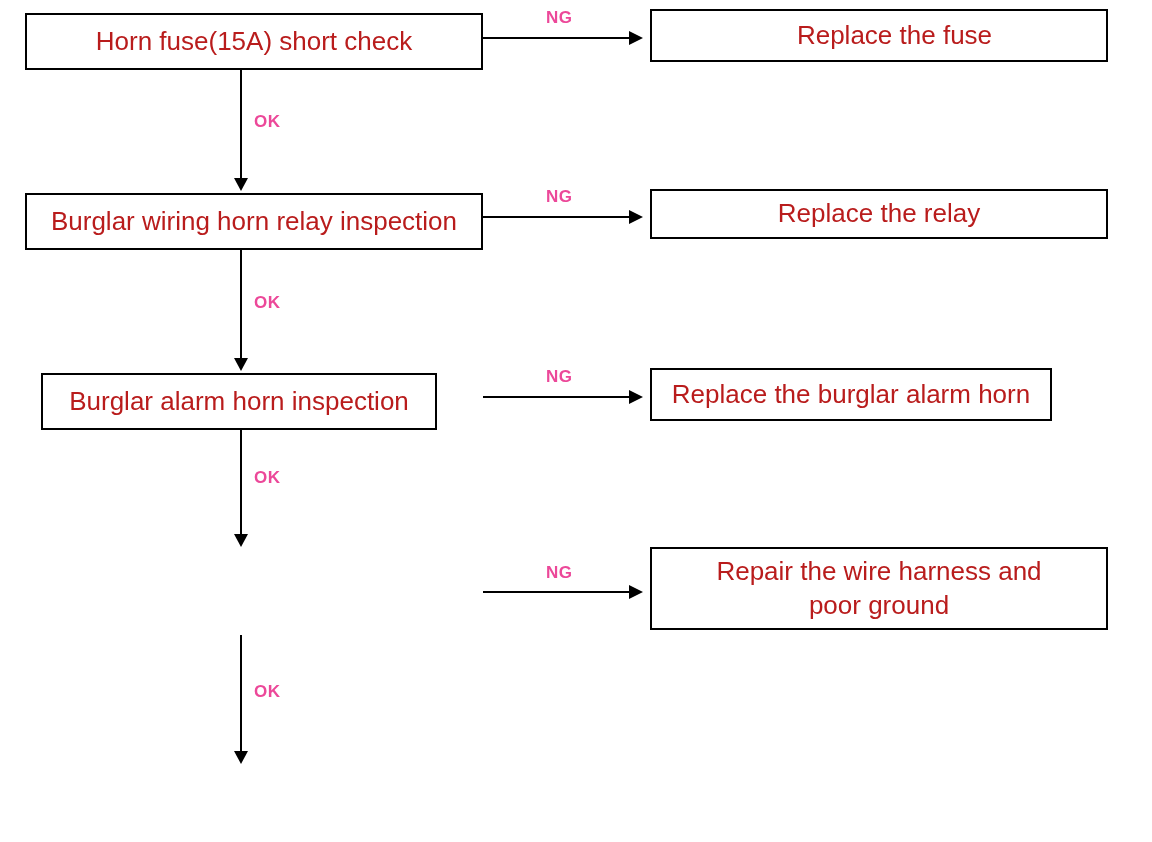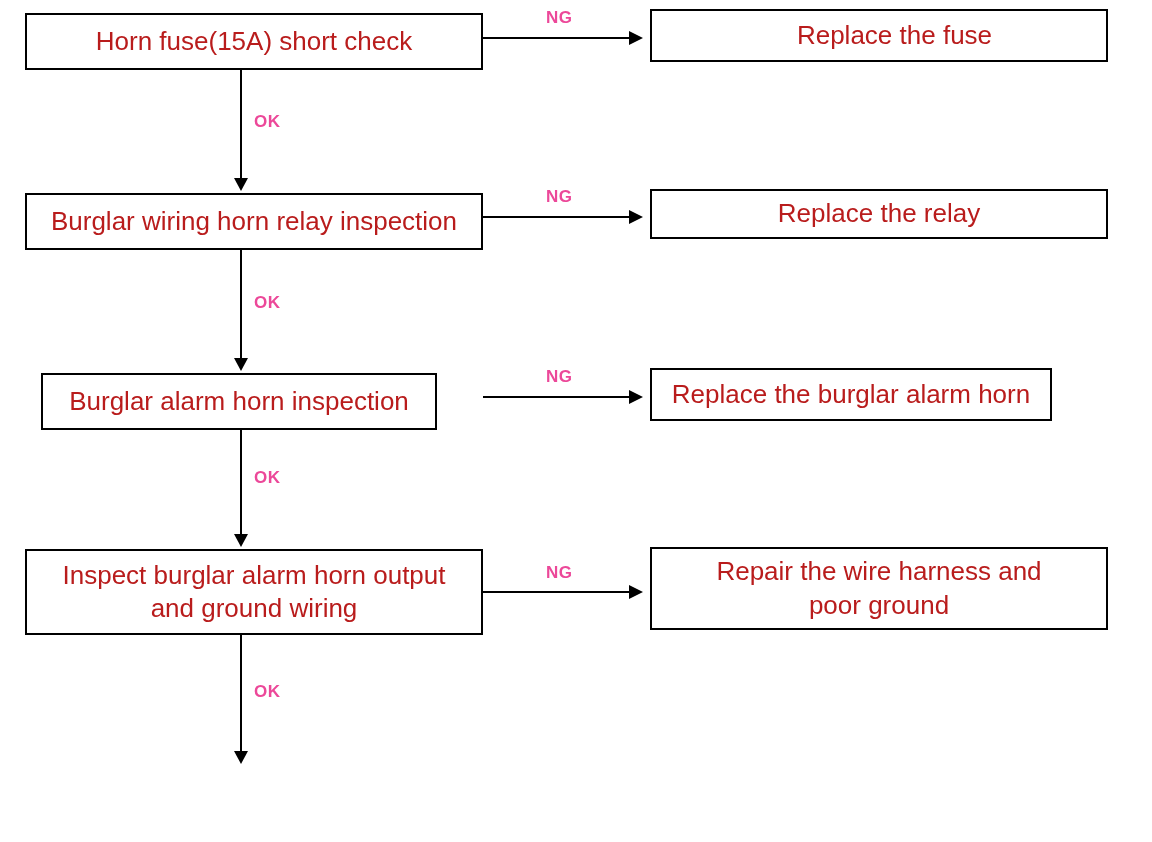--- a/index.html
+++ b/index.html
@@ -117,24 +117,20 @@
   <div class="edge-label" style="left:546px; top:367px;">NG</div>
 
   <div class="node" style="left:650px; top:368px; width:402px; height:53px;">
     <span class="node-text">Replace the burglar alarm horn</span>
   </div>
 
   <div class="conn conn-v" style="left:240px; top:430px; height:106px;"></div>
   <div class="arrow-down" style="left:234px; top:534px;"></div>
   <div class="edge-label" style="left:254px; top:468px;">OK</div>
 
-  <div class="node" style="left:25px; top:549px; width:458px; height:86px;">
-    <span class="node-text">Inspect burglar alarm horn output
-and ground wiring</span>
-  </div>
 
   <div class="conn conn-h" style="left:483px; top:591px; width:146px;"></div>
   <div class="arrow-right" style="left:629px; top:585px;"></div>
   <div class="edge-label" style="left:546px; top:563px;">NG</div>
 
   <div class="node" style="left:650px; top:547px; width:458px; height:83px;">
     <span class="node-text">Repair the wire harness and
 poor ground</span>
   </div>
 

